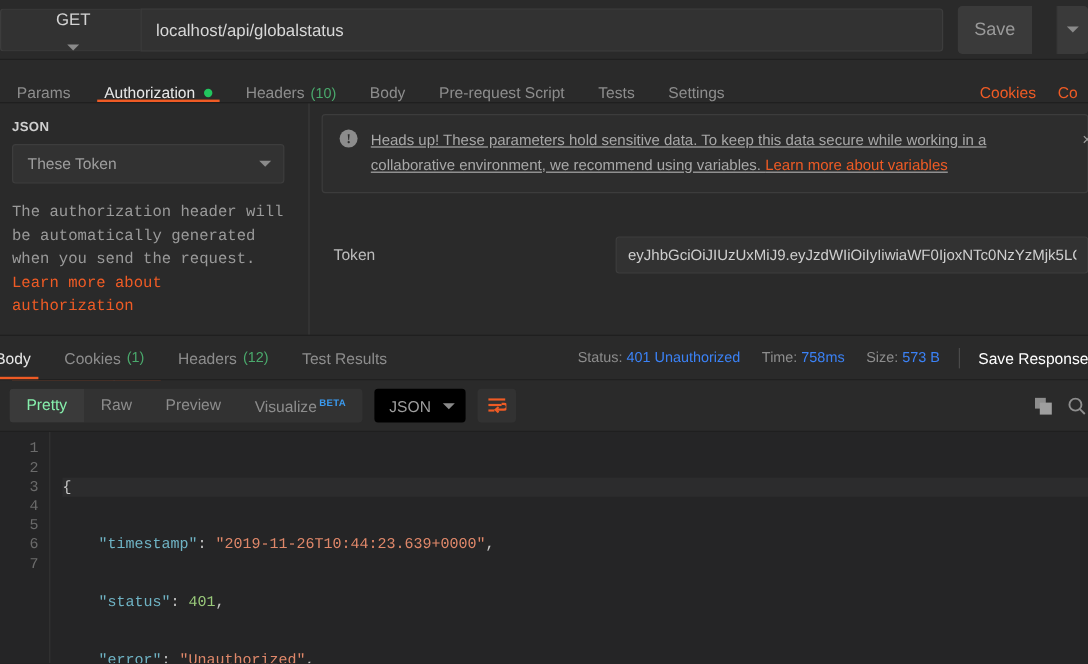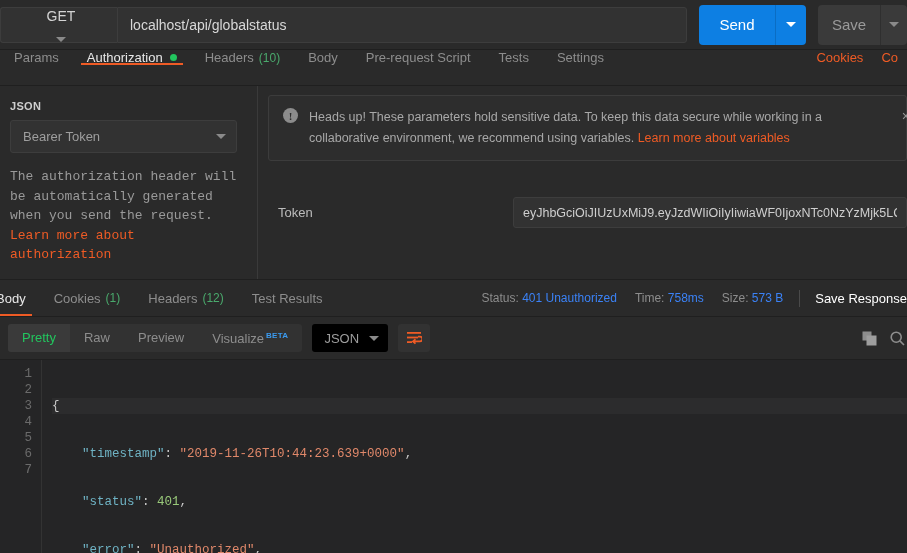--- a/index.html
+++ b/index.html
@@ -97,20 +97,21 @@
     justify-content: center;
     border-left: 1px solid #0a6dc4;
     cursor: pointer;
   }
   .send-caret .caret-down { border-top-color: #fff; }
   .save-group {
     display: flex;
     margin-left: 12px;
     border-radius: 4px;
     overflow: hidden;
+    gap: 20px;
   }
   .save-btn {
     background: #3a3a3a;
     color: #9a9a9a;
     border: none;
     height: 40px;
     width: 62px;
     font-size: 15px;
     font-family: "Liberation Sans", sans-serif;
     cursor: pointer;
@@ -125,21 +126,21 @@
     border-left: 1px solid #2f2f2f;
     cursor: pointer;
   }
 
   
   .req-tabs {
     height: 35px;
     min-height: 35px;
     background: #2a2a2a;
     display: flex;
-    align-items: flex-start;
+    align-items: flex-end;
     border-bottom: 1px solid #1f1f1f;
     position: relative;
   }
   .tab {
     display: flex;
     align-items: center;
     padding: 0 14px;
     font-size: 13px;
     color: #8d8d8d;
     cursor: pointer;
@@ -257,20 +258,21 @@
     margin-right: 11px;
     margin-top: 1px;
     flex: none;
     font-family: "Liberation Serif", serif;
   }
   .notice-text {
     font-size: 12.5px;
     line-height: 1.65;
     color: #a8a8a8;
     max-width: 560px;
+    text-decoration: underline;
   }
   .notice-text a { color: #ef5b25; text-decoration: none; cursor: pointer; }
   .notice-close {
     position: absolute;
     right: -4px;
     top: 13px;
     color: #9a9a9a;
     font-size: 14px;
     cursor: pointer;
     line-height: 1;
@@ -360,21 +362,21 @@
   }
   .seg-item {
     font-size: 13px;
     color: #8d8d8d;
     padding: 0 14px;
     line-height: 28px;
     cursor: pointer;
     position: relative;
     white-space: nowrap;
   }
-  .seg-item.active { color: #22c55e; background: #3a3a3a; }
+  .seg-item.active { color: #86efac; background: #3a3a3a; }
   .beta {
     font-size: 8px;
     color: #3b9bf0;
     font-weight: bold;
     vertical-align: super;
     margin-left: 2px;
     letter-spacing: 0.3px;
   }
   .json-select {
     display: flex;
@@ -452,26 +454,20 @@
 <body>
 
 <div class="app">
 
   <div class="urlbar">
     <div class="method-select">
       <span>GET</span>
       <span class="caret-down"></span>
     </div>
     <input class="url-input" type="text" value="localhost/api/globalstatus" placeholder="Enter request URL" style="">
-    <div class="send-group">
-      <button class="send-btn">Send</button>
-      <div class="send-caret">
-        <span class="caret-down"></span>
-      </div>
-    </div>
     <div class="save-group">
       <button class="save-btn">Save</button>
       <div class="save-caret">
         <span class="caret-down"></span>
       </div>
     </div>
   </div>
 
   <div class="req-tabs">
     <div class="tab">
@@ -500,21 +496,21 @@
     <div class="tabs-right">
       <span class="link-orange">Cookies</span>
       <span class="link-orange">Co</span>
     </div>
   </div>
 
   <div class="auth-wrap">
     <div class="auth-left">
       <div class="type-label">JSON</div>
       <div class="type-select">
-        <span>Bearer Token</span>
+        <span>These Token</span>
         <span class="caret-down"></span>
       </div>
       <div class="auth-desc">
         <span>The authorization header will be automatically generated when you send the request. </span><a>Learn more about authorization</a>
       </div>
       <button class="preview-btn">Preview Request</button>
     </div>
 
     <div class="auth-right">
       <div class="notice">

